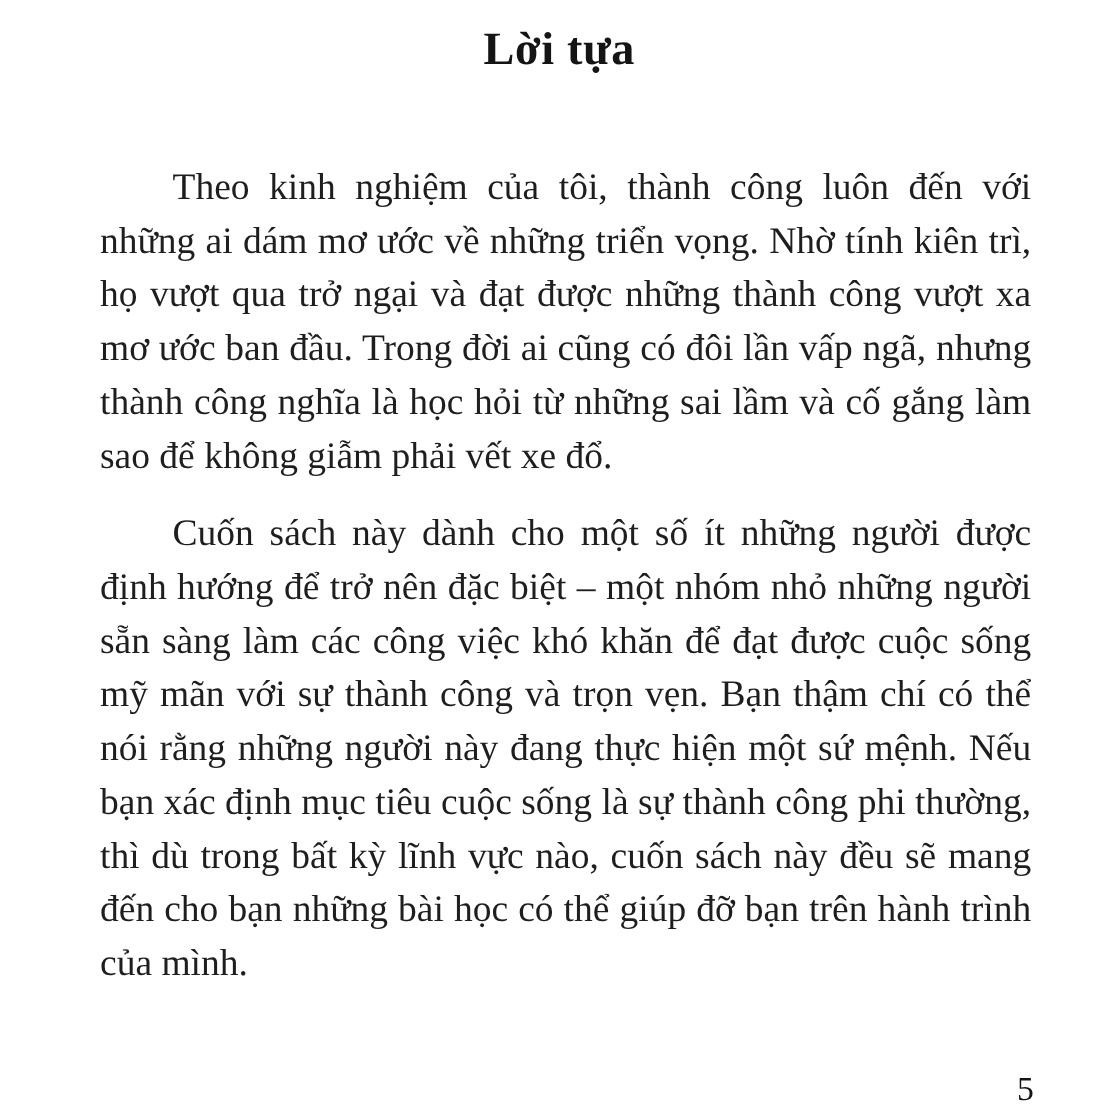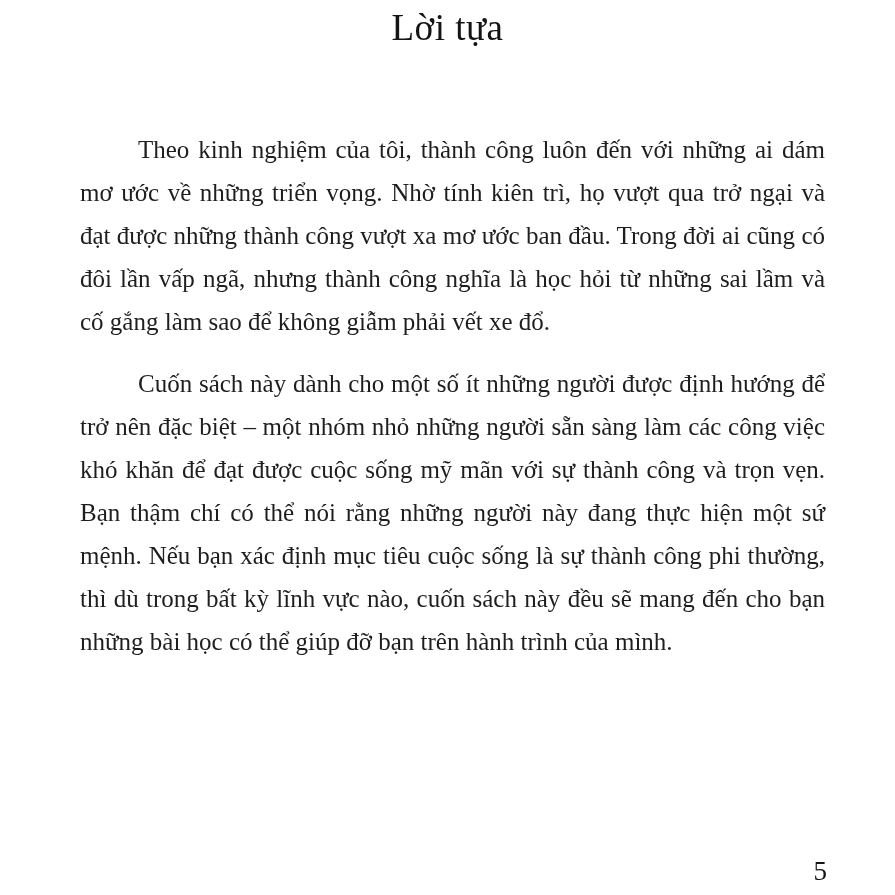--- a/index.html
+++ b/index.html
@@ -11,37 +11,37 @@
     position: relative;
     width: 895px;
     height: 895px;
     background: #ffffff;
     box-sizing: border-box;
     font-family: "Liberation Serif", "DejaVu Serif", serif;
     color: #1c1c1c;
     overflow: hidden;
   }
   .title {
-    margin: 4px;
+    margin: 16px;
     padding-top: 2px;
     text-align: center;
     font-size: 37px;
-    font-weight: 400;
+    font-weight: 700;
     letter-spacing: 0.5px;
     color: #141414;
   }
   .body-text {
     position: absolute;
     top: 128px;
     left: 80px;
     right: 70px;
   }
   .body-text p {
     margin: 0 0 19px 0;
-    font-size: 25px;
+    font-size: 30px;
     line-height: 43px;
     text-align: justify;
     text-indent: 58px;
     color: #1e1e1e;
   }
   .page-number {
     position: absolute;
     right: 68px;
     bottom: 8px;
     font-size: 27px;

